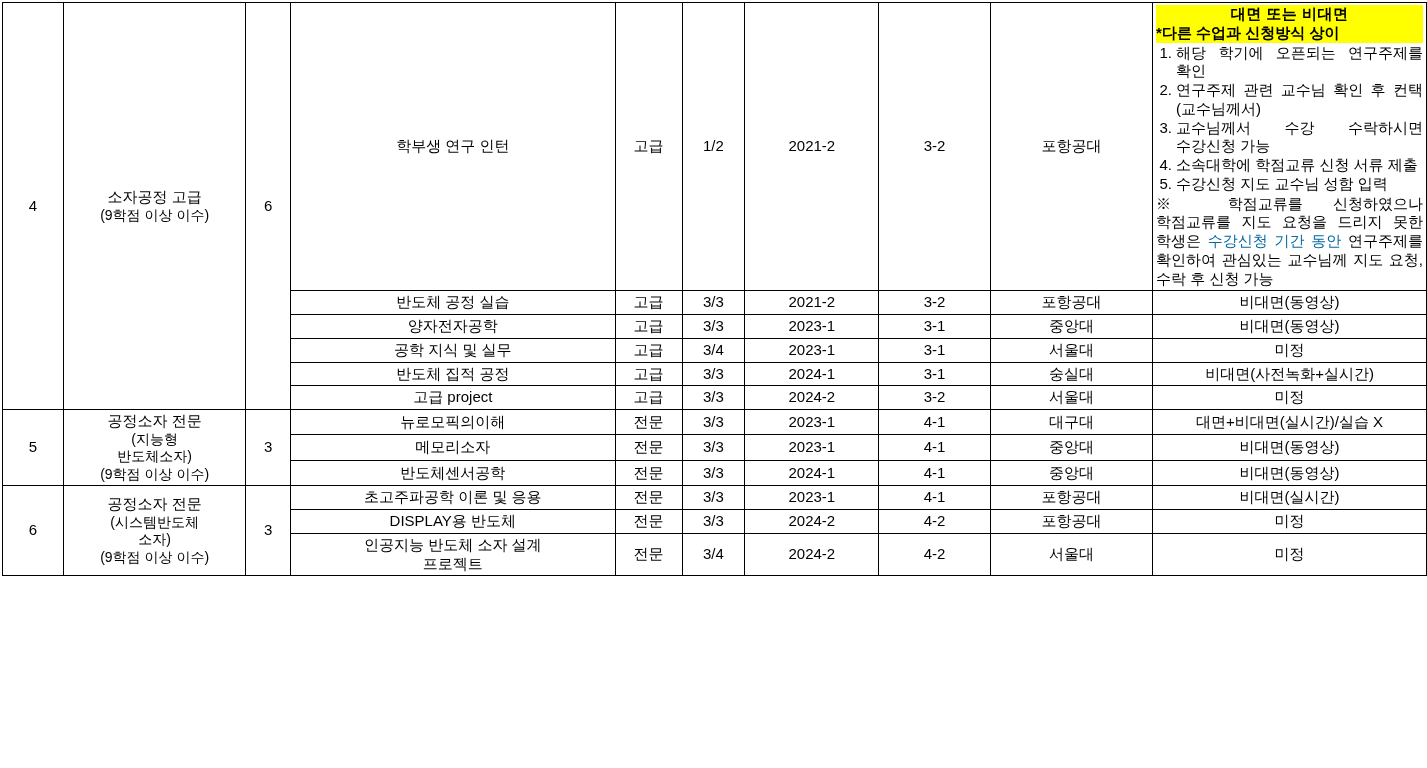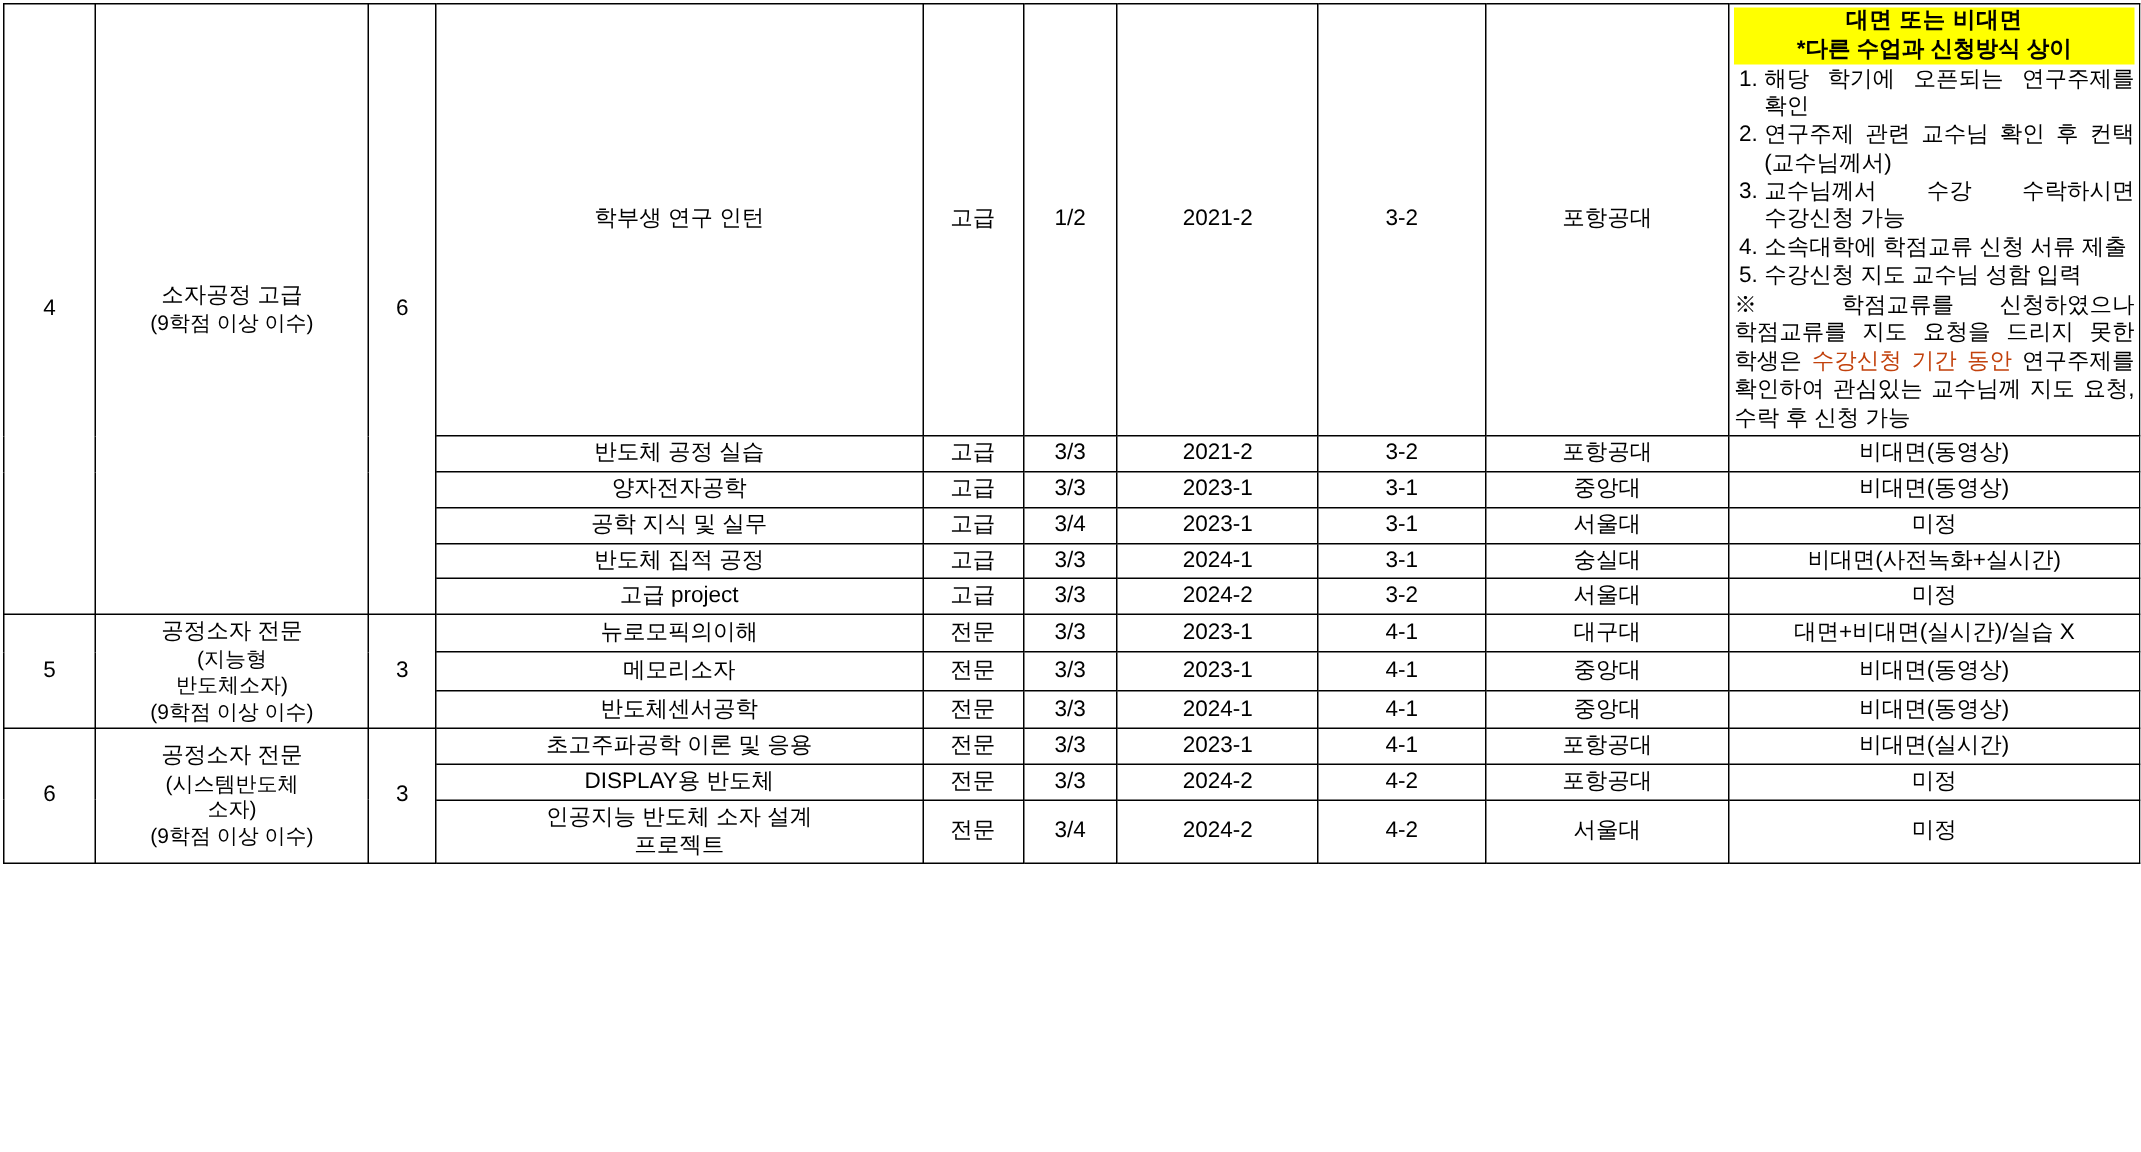--- a/index.html
+++ b/index.html
@@ -64,21 +64,21 @@
   }
   .note-title {
     text-align: center;
     font-weight: bold;
     background: #ffff00;
     display: block;
     font-size: 15px;
     letter-spacing: 0.5px;
   }
   .note-sub {
-    text-align: center;
+    text-align: left;
     font-weight: bold;
     background: #ffff00;
     display: block;
     font-size: 15px;
   }
   ol.note-list {
     margin: 1px 0 0 0;
     padding-left: 20px;
     list-style-position: outside;
   }
@@ -86,21 +86,21 @@
     margin: 0;
     padding: 0;
     text-align: justify;
     text-justify: inter-character;
   }
   .note-para {
     margin-top: 1px;
     text-align: justify;
     text-justify: inter-character;
   }
-  .hl-blue { color: #c2410c; }
+  .hl-blue { color: #0369a1; }
   .two-line { line-height: 1.2; }
 </style>
 </head>
 <body>
 
 <div class="sheet">
   <table class="course-table">
     <colgroup>
       <col class="c-num">
         <col class="c-module">

